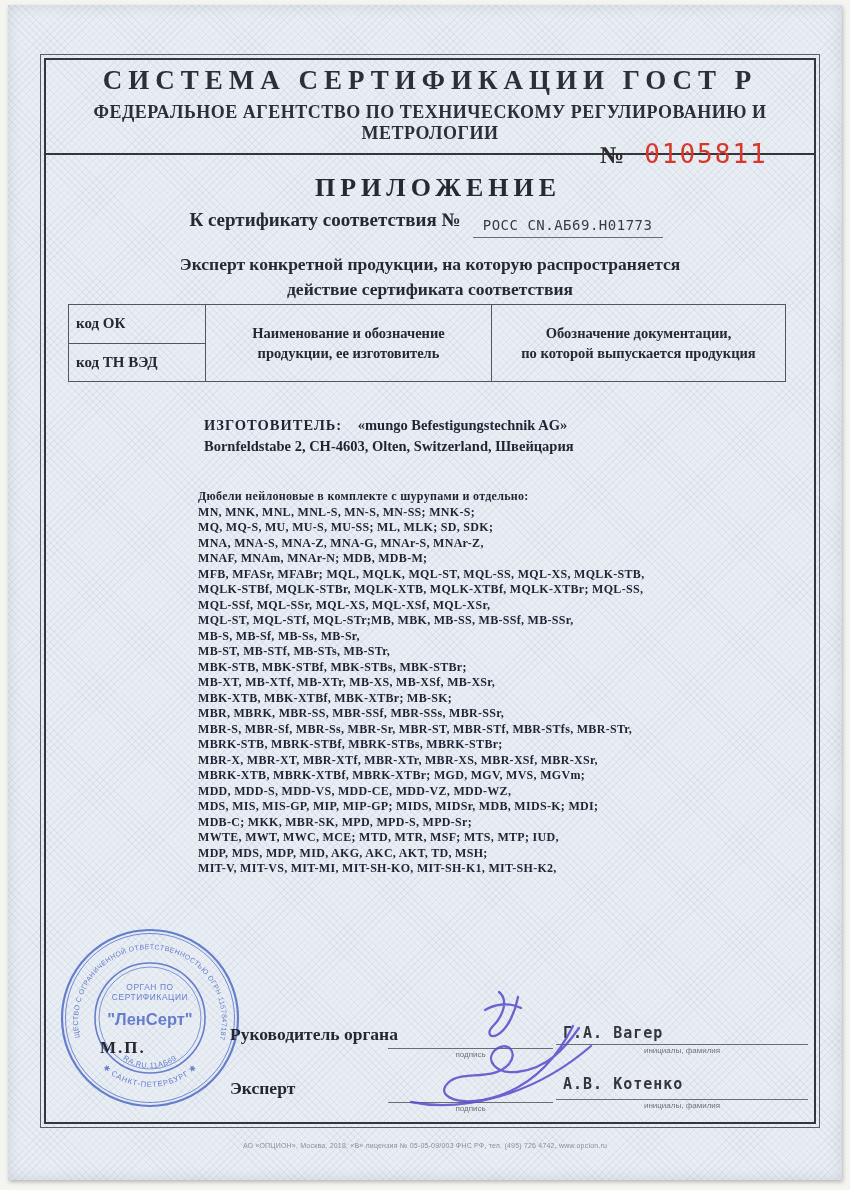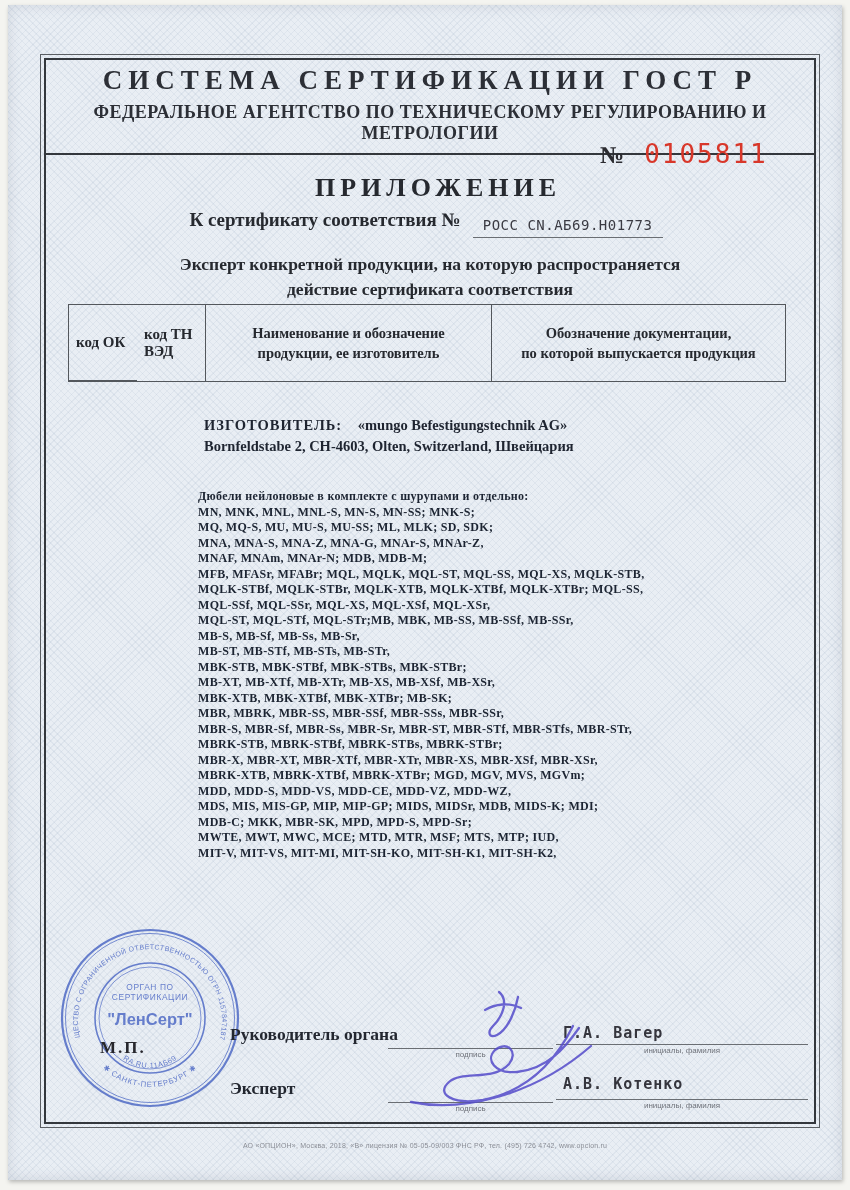--- a/index.html
+++ b/index.html
@@ -21,21 +21,21 @@
   .docnum .nval{font-family:"DejaVu Sans Mono",monospace;font-size:26px;color:#d8372a;letter-spacing:2px;margin-left:20px;}
   .title{left:32px;top:168px;width:796px;text-align:center;font-size:26px;font-weight:bold;letter-spacing:5px;color:#26292f;}
   .certline{left:28px;top:204px;width:780px;display:flex;justify-content:center;align-items:flex-end;}
   .certline .lbl{font-size:19px;font-weight:bold;color:#26292f;}
   .certline .val{width:190px;margin-left:12px;border-bottom:1.5px solid #6a6e73;text-align:center;
     font-family:"DejaVu Sans Mono",monospace;font-size:14px;color:#3a3a42;letter-spacing:.5px;
     padding-bottom:4px;transform:translateY(7px);}
   .subtitle{left:32px;top:247px;width:780px;text-align:center;font-size:17.5px;font-weight:bold;line-height:25px;color:#26292f;}
   
   .ptable{left:60px;top:299px;width:718px;height:78px;display:grid;grid-template-columns:137px 286px 1fr;border:1.5px solid #53575c;box-sizing:border-box;color:#26292f;}
-  .pt-col1{display:flex;border-right:1.5px solid #53575c;}
+  .pt-col1{display:flex;flex-direction:column;border-right:1.5px solid #53575c;}
   .pt-c1a,.pt-c1b{flex:1;display:flex;align-items:center;padding-left:7px;font-size:15px;font-weight:bold;}
   .pt-c1a{border-bottom:1.5px solid #53575c;}
   .pt-col2{border-right:1.5px solid #53575c;}
   .pt-col2,.pt-col3{display:flex;flex-direction:column;justify-content:center;text-align:center;font-size:14.5px;font-weight:bold;line-height:20px;}
   
   .manu{left:196px;top:410px;font-size:14.5px;font-weight:bold;color:#1e2430;line-height:21px;}
   .manu .mlabel{letter-spacing:1px;}
   .manu .mname{margin-left:12px;}
   .products{left:190px;top:484px;width:590px;font-size:12px;font-weight:bold;color:#1c2432;line-height:15.5px;letter-spacing:.3px;white-space:nowrap;}
   .prod-line{height:15.5px;}
@@ -121,20 +121,21 @@
         <div class="prod-line">MBK-XTB, MBK-XTBf, MBK-XTBr; MB-SK;</div>
         <div class="prod-line">MBR, MBRK, MBR-SS, MBR-SSf, MBR-SSs, MBR-SSr,</div>
         <div class="prod-line">MBR-S, MBR-Sf, MBR-Ss, MBR-Sr, MBR-ST, MBR-STf, MBR-STfs, MBR-STr,</div>
         <div class="prod-line">MBRK-STB, MBRK-STBf, MBRK-STBs, MBRK-STBr;</div>
         <div class="prod-line">MBR-X, MBR-XT, MBR-XTf, MBR-XTr, MBR-XS,  MBR-XSf, MBR-XSr,</div>
         <div class="prod-line">MBRK-XTB, MBRK-XTBf, MBRK-XTBr; MGD, MGV, MVS, MGVm;</div>
         <div class="prod-line">MDD, MDD-S, MDD-VS, MDD-CE, MDD-VZ, MDD-WZ,</div>
         <div class="prod-line">MDS, MIS, MIS-GP, MIP, MIP-GP; MIDS, MIDSr, MDB, MIDS-K; MDI;</div>
         <div class="prod-line">MDB-C; MKK, MBR-SK, MPD, MPD-S, MPD-Sr;</div>
         <div class="prod-line">MWTE, MWT, MWC, MCE; MTD, MTR, MSF; MTS, MTP; IUD,</div>
+        <div class="prod-line">MDP, MDS, MDP, MID, AKG, AKC, AKT, TD, MSH;</div>
         <div class="prod-line">MIT-V,  MIT-VS, MIT-MI, MIT-SH-KO, MIT-SH-K1, MIT-SH-K2,</div>
       </div>
   </div>
 
   <svg class="stamp abs" viewBox="0 0 184 184">
     <g fill="none" stroke="#4a66c4">
       <circle cx="92" cy="92" r="88" stroke-width="2.2"></circle>
       <circle cx="92" cy="92" r="84.5" stroke-width="0.9"></circle>
       <circle cx="92" cy="92" r="55" stroke-width="1.6"></circle>
       <circle cx="92" cy="92" r="51" stroke-width="0.8"></circle>

